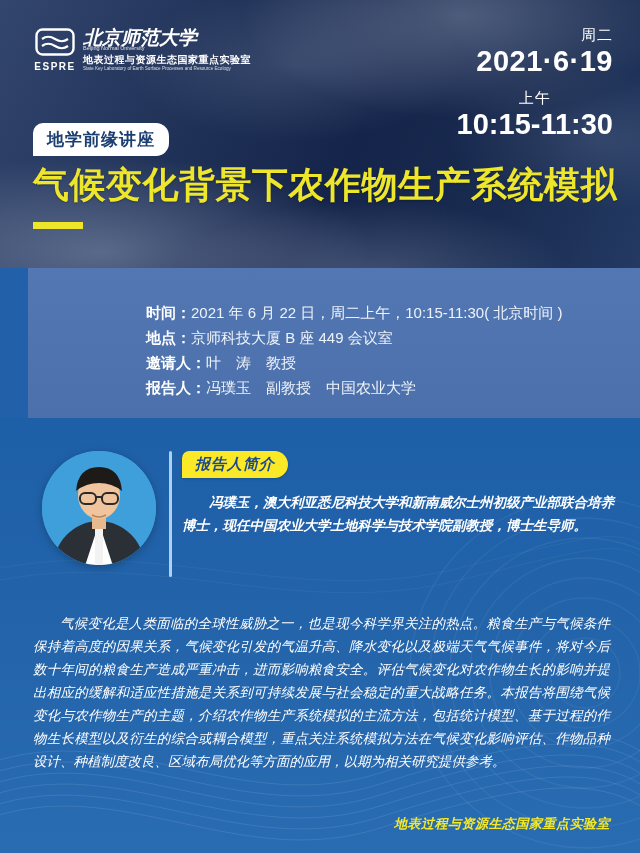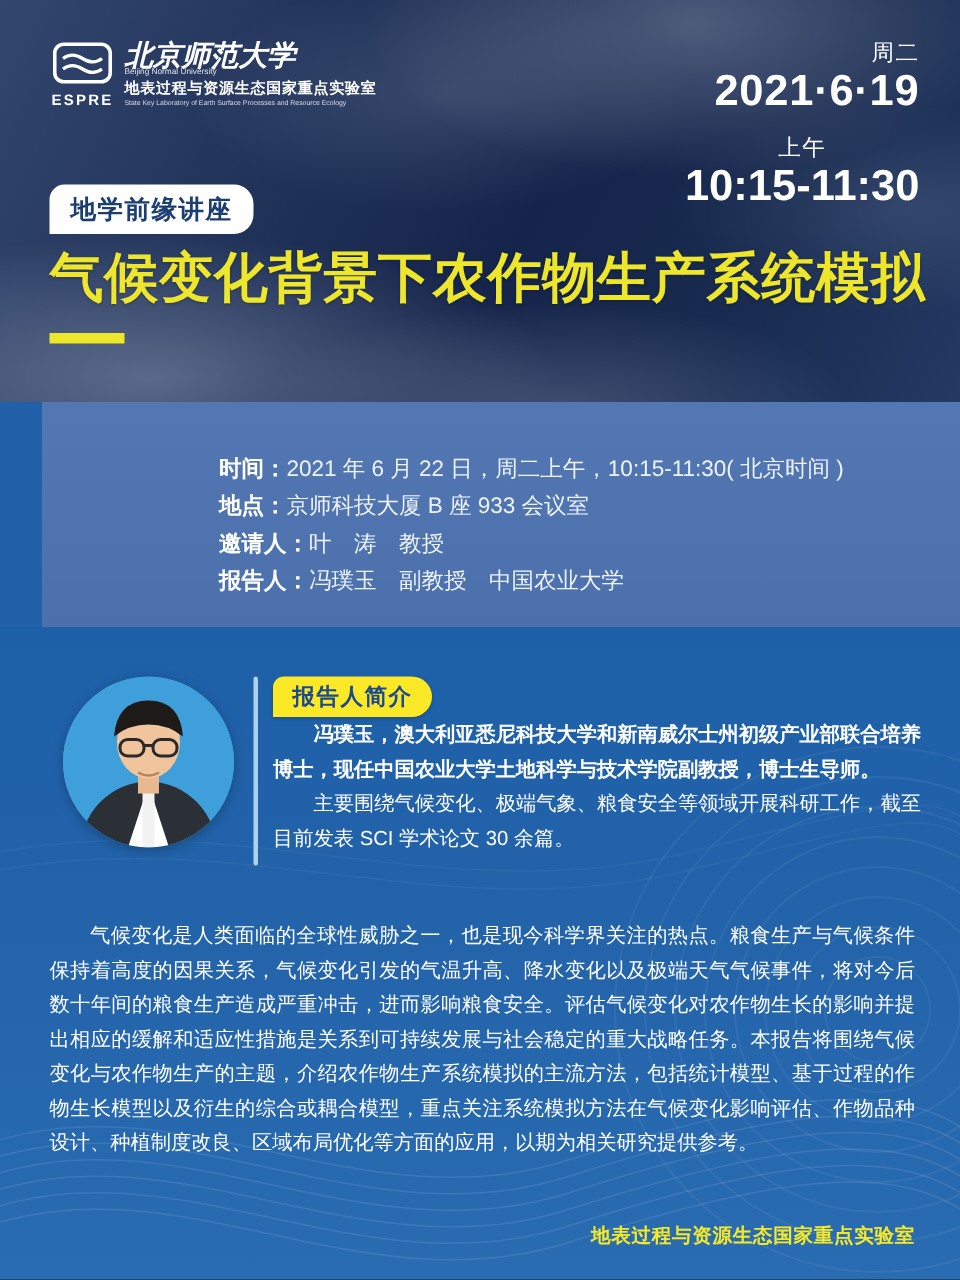--- a/index.html
+++ b/index.html
@@ -57,20 +57,21 @@
     color:#fff; padding:32px 20px 12px 118px;margin-left:28px;
   }
   .info-row { font-size:15px; line-height:25px; white-space:nowrap; }
   .info-label { font-weight:bold; }
   .info-value { color:#eef3fa; }
 
   
   .main-section {
     position:absolute; top:418px; left:0; width:640px; height:435px;
     background:linear-gradient(180deg, #1e60a8 0%, #2263aa 45%, #2a6cb2 100%);
+    font-style:italic;
   }
   .deco { position:absolute; inset:0; pointer-events:none; }
 
   .avatar {
     position:absolute; left:42px; top:33px; width:114px; height:114px;
     border-radius:50%; overflow:hidden; background:#3f9fdb;
     box-shadow:0 2px 8px rgba(0,0,0,.25);
   }
   .speaker-divider {
     position:absolute; left:169px; top:33px; width:3px; height:126px;
@@ -78,21 +79,21 @@
   }
   .speaker-content { position:absolute; left:182px; top:33px; right:26px; }
   .yellow-badge {
     display:inline-block; background:#fbe928; color:#1b4a8e;
     font-size:15px; font-weight:bold; letter-spacing:1px;
     padding:4px 13px; border-radius:8px 15px 15px 0;
     box-shadow:0 1px 3px rgba(0,0,0,.2);
   }
   .bio-p { color:#fff; font-size:13.5px; line-height:23px; text-indent:2em; text-align:justify; }
   .bio-p.bold { font-weight:bold; }
-  .speaker-content .bio-p:first-of-type { }
+  .speaker-content .bio-p:first-of-type { margin-top:13px; }
 
   .abstract-block { position:absolute; left:33px; right:30px; top:194px; }
   .abstract-text { color:#fff; font-size:13.5px; line-height:23px; text-indent:2em; text-align:justify; }
 
   .footer-lab {
     position:absolute; right:30px; bottom:20px;
     color:#f3e82a; font-size:13px; font-weight:bold; letter-spacing:.5px;
   }
 </style>
 </head>
@@ -129,21 +130,21 @@
     <div class="series-badge">地学前缘讲座</div>
     <h1 class="main-title">气候变化背景下农作物生产系统模拟</h1>
     <div class="title-underline"></div>
   </header>
 
   <section class="info-band">
     <div class="info-row">
       <span class="info-label">时间：</span><span class="info-value">2021 年 6 月 22 日，周二上午，10:15-11:30( 北京时间 )</span>
     </div>
     <div class="info-row">
-      <span class="info-label">地点：</span><span class="info-value">京师科技大厦 B 座 933 会议室</span>
+      <span class="info-label">地点：</span><span class="info-value">京师科技大厦 B 座 449 会议室</span>
     </div>
     <div class="info-row">
       <span class="info-label">邀请人：</span><span class="info-value">叶　涛　教授</span>
     </div>
     <div class="info-row">
       <span class="info-label">报告人：</span><span class="info-value">冯璞玉　副教授　中国农业大学</span>
     </div>
   </section>
 
   <section class="main-section">
@@ -184,21 +185,20 @@
         <rect x="60" y="42" width="16" height="11" rx="5" fill="none" stroke="#2a2a2a" stroke-width="2"></rect>
         <line x1="54" y1="46" x2="60" y2="46" stroke="#2a2a2a" stroke-width="2"></line>
         <path d="M50 64 Q57 68 64 64" fill="none" stroke="#b5835c" stroke-width="1.5"></path>
       </svg>
     </div>
     <div class="speaker-divider"></div>
 
     <div class="speaker-content">
       <span class="yellow-badge">报告人简介</span>
       <p class="bio-p bold">冯璞玉，澳大利亚悉尼科技大学和新南威尔士州初级产业部联合培养博士，现任中国农业大学土地科学与技术学院副教授，博士生导师。</p>
-      <p class="bio-p">主要围绕气候变化、极端气象、粮食安全等领域开展科研工作，截至目前发表 SCI 学术论文 30 余篇。</p>
     </div>
 
     <div class="abstract-block">
       <p class="abstract-text">气候变化是人类面临的全球性威胁之一，也是现今科学界关注的热点。粮食生产与气候条件保持着高度的因果关系，气候变化引发的气温升高、降水变化以及极端天气气候事件，将对今后数十年间的粮食生产造成严重冲击，进而影响粮食安全。评估气候变化对农作物生长的影响并提出相应的缓解和适应性措施是关系到可持续发展与社会稳定的重大战略任务。本报告将围绕气候变化与农作物生产的主题，介绍农作物生产系统模拟的主流方法，包括统计模型、基于过程的作物生长模型以及衍生的综合或耦合模型，重点关注系统模拟方法在气候变化影响评估、作物品种设计、种植制度改良、区域布局优化等方面的应用，以期为相关研究提供参考。</p>
     </div>
 
     <div class="footer-lab">地表过程与资源生态国家重点实验室</div>
   </section>
 
 </div>

